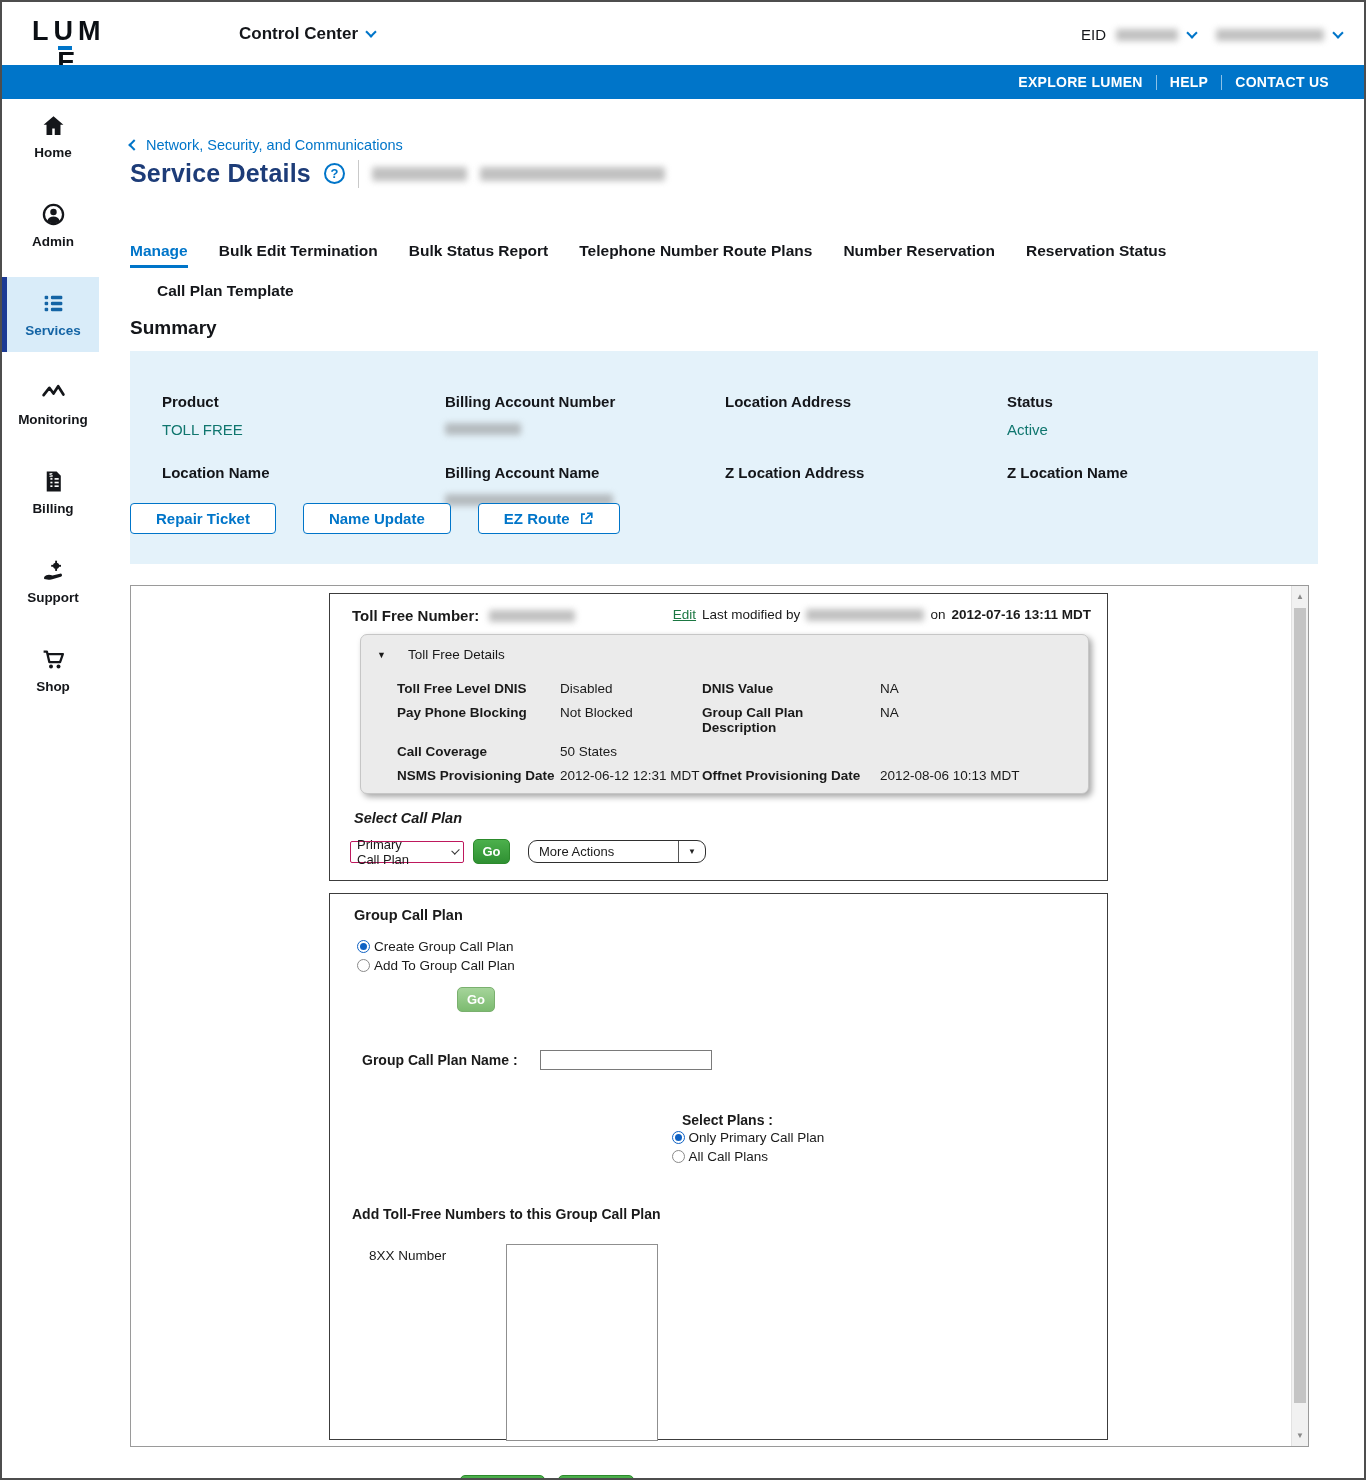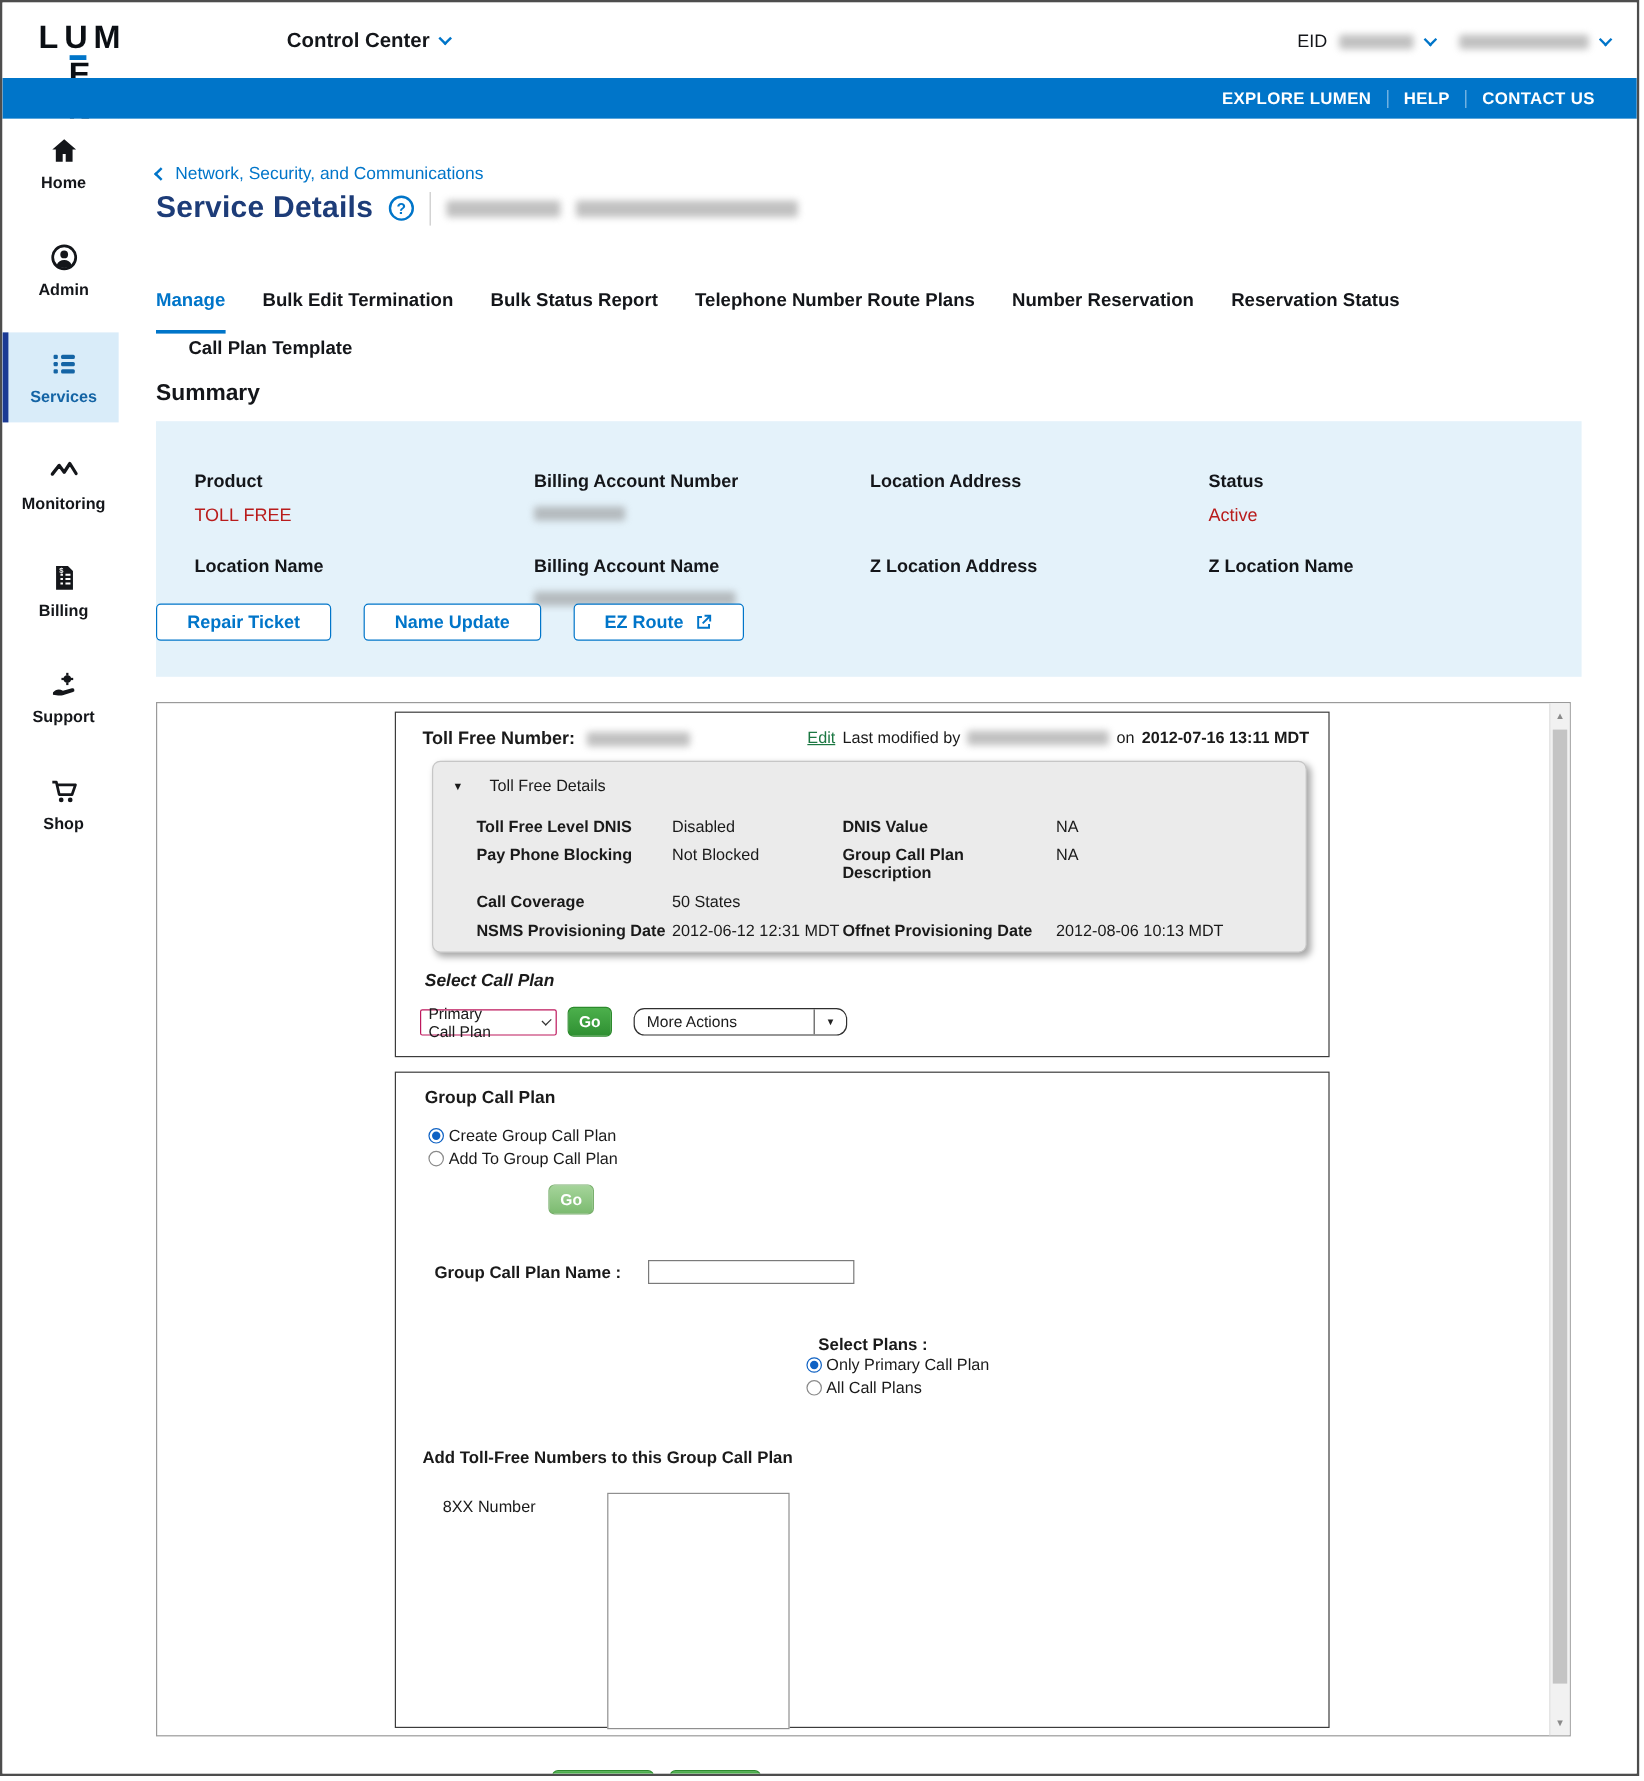--- a/index.html
+++ b/index.html
@@ -36,28 +36,28 @@
   .main { position:absolute; left:97px; top:97px; right:0; bottom:0; background:#fff; }
   .breadcrumb { position:absolute; left:31px; top:38px; display:flex; align-items:center; gap:8px; font-size:14.5px; color:#0075C9; cursor:pointer; }
   .chev-left { width:8px; height:8px; border-left:2px solid #0075C9; border-bottom:2px solid #0075C9; transform:rotate(45deg); }
   .title-row { position:absolute; left:31px; top:60px; display:flex; align-items:center; gap:13px; }
   .page-title { font-size:25px; font-weight:bold; color:#1D3C78; letter-spacing:.2px; }
   .help-icon { width:21px; height:21px; border:2px solid #0075C9; border-radius:50%; color:#0075C9; font-size:13px; font-weight:bold; display:flex; align-items:center; justify-content:center; cursor:pointer; }
   .title-divider { width:1px; height:28px; background:#c9c9c9; }
 
   .tabs-row1 { position:absolute; left:31px; top:143px; display:flex; gap:31px; }
   .tabs-row2 { position:absolute; left:58px; top:183px; }
-  .tab { font-size:15.5px; font-weight:bold; color:#14161A; padding-bottom:15px; cursor:pointer; white-space:nowrap; }
+  .tab { font-size:15.5px; font-weight:bold; color:#14161A; padding-bottom:5px; cursor:pointer; white-space:nowrap; }
   .tab.active { color:#0075C9; border-bottom:3px solid #0075C9; }
 
   .summary-heading { position:absolute; left:31px; top:218px; font-size:19px; font-weight:bold; color:#14161A; }
   .summary-panel { position:absolute; left:31px; top:252px; width:1188px; height:213px; background:#E4F2FA; }
   .summary-grid { display:grid; grid-template-columns:283px 280px 282px auto; row-gap:26px; padding:42px 0 0 32px; }
   .field .f-label { font-size:15px; font-weight:bold; color:#14161A; margin-bottom:11px; }
-  .field .f-value { font-size:15px; color:#b91c1c; min-height:15px; }
+  .field .f-value { font-size:15px; color:#0f766e; min-height:15px; }
 
   .action-buttons { position:absolute; left:31px; top:404px; display:flex; gap:27px; }
   .outline-btn { height:31px; padding:0 25px; background:#fff; border:1.5px solid #0075C9; border-radius:4px; color:#0075C9; font-size:15px; font-weight:bold; font-family:"Liberation Sans",sans-serif; display:flex; align-items:center; gap:9px; cursor:pointer; }
   .outline-btn svg { width:15px; height:15px; }
 
   
   .content-box { position:absolute; left:31px; top:486px; width:1179px; height:862px; border:1px solid #9a9a9a; background:#fff; }
   .scrollbar { position:absolute; top:0; right:0; bottom:0; width:17px; background:#f1f1f1; border-left:1px solid #e2e2e2; }
   .scroll-arrow { position:absolute; left:0; width:16px; height:17px; display:flex; align-items:center; justify-content:center; font-size:8px; color:#8a8a8a; cursor:pointer; }
   .scroll-arrow.up { top:2px; }

